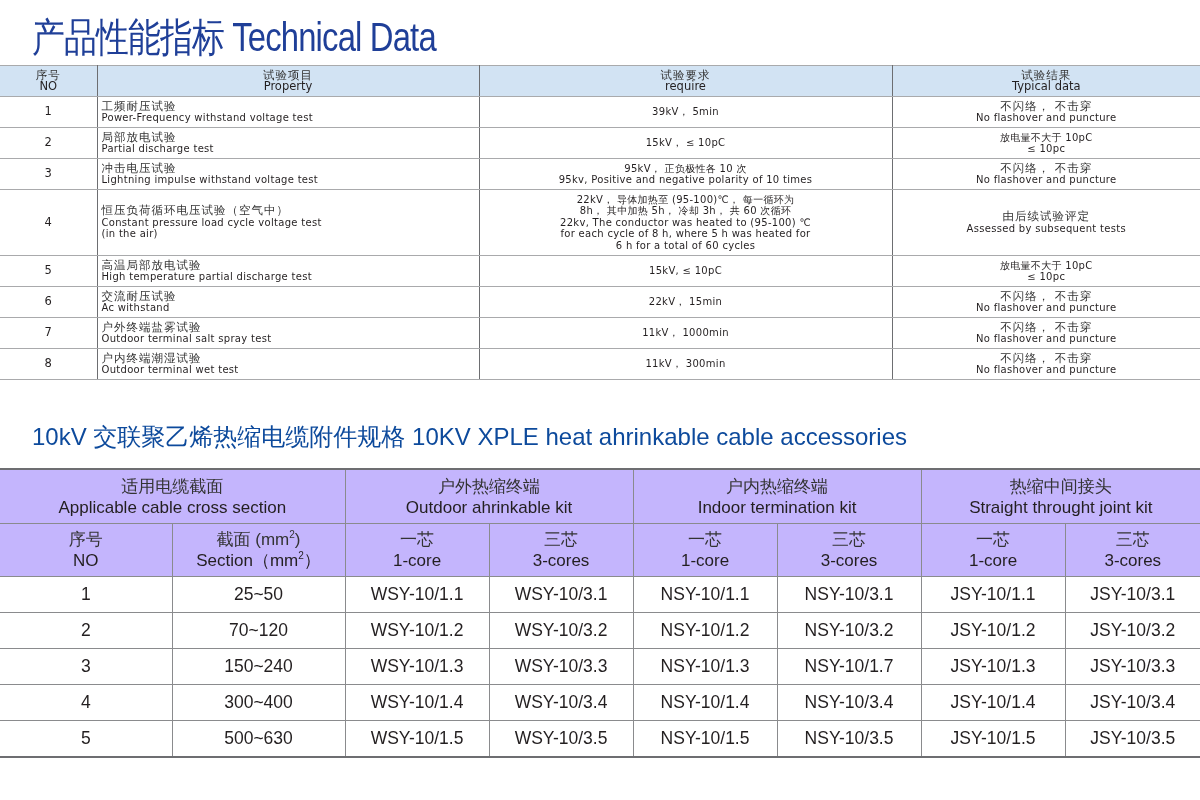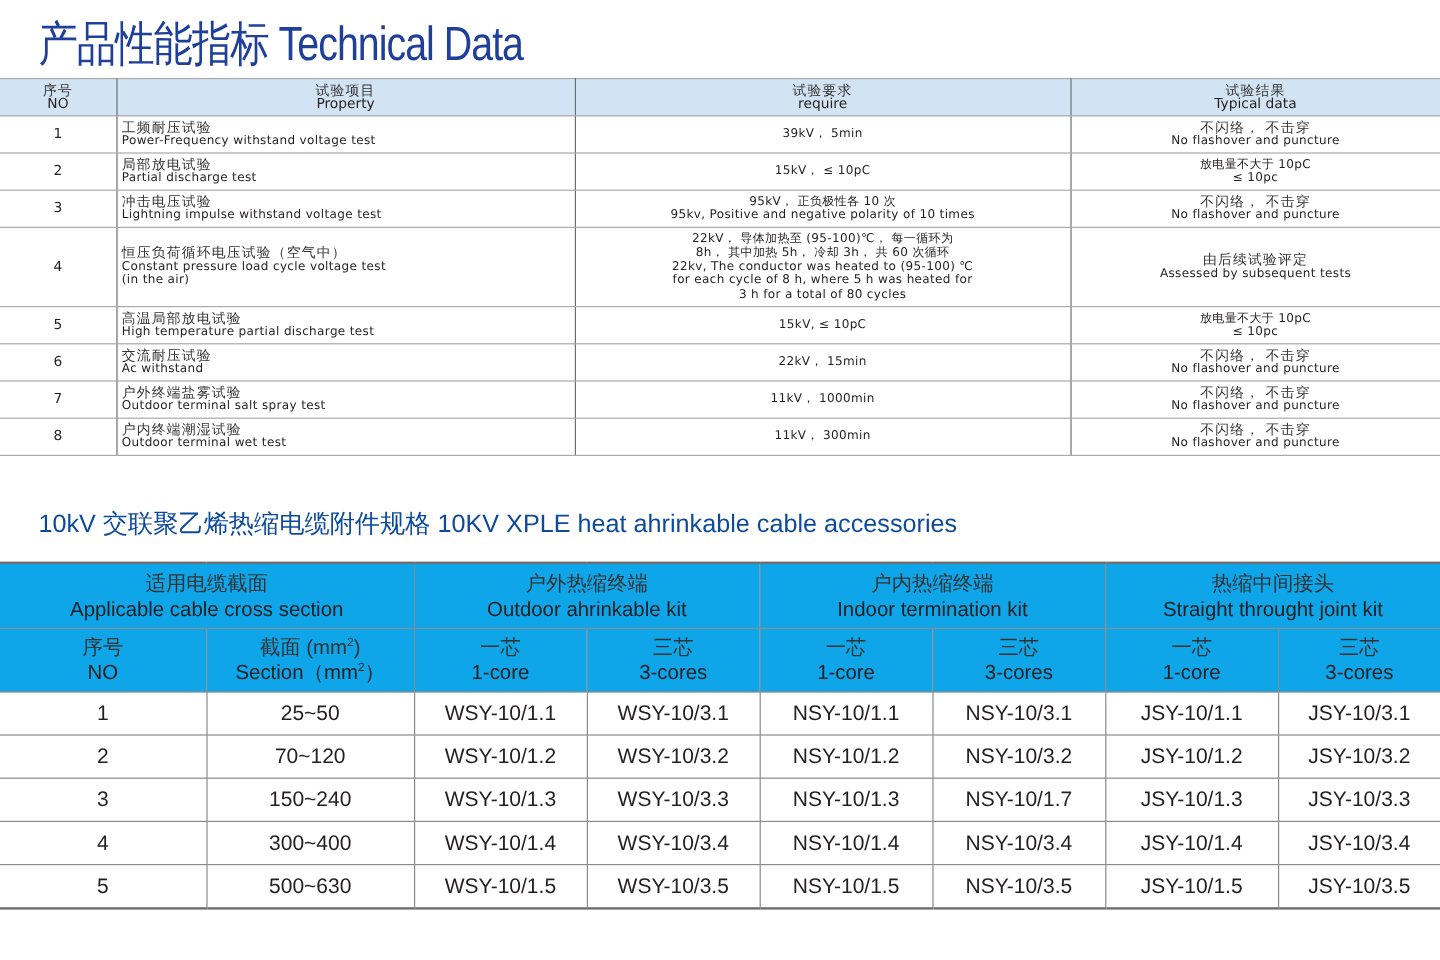--- a/index.html
+++ b/index.html
@@ -33,32 +33,32 @@
   .tech tr.r6 td { height: 30px; }
   .tech tr.r7 td { height: 30px; }
   .tech tr.r8 td { height: 30px; }
   .tech .cn { display: block; letter-spacing: 1px; font-size: 11.5px; color: #333; }
   .tech .en { display: block; font-size: 11.5px; }
   .tech .en-b { display: block; font-size: 10px; font-weight: normal; letter-spacing: 0.3px; }
 
   
   .title2 {
     position: absolute; left: 32px; top: 422px; margin: 0;
-    font-size: 21px; font-weight: normal; color: #0d4a9c; line-height: 30px;
+    font-size: 24px; font-weight: normal; color: #0d4a9c; line-height: 30px;
     font-family: "Liberation Sans", sans-serif;
   }
 
   
   .spec { position: absolute; left: 0; top: 468px; width: 1200px; }
   .spec th, .spec td {
     border: 1px solid #8a8b8d; font-weight: normal; text-align: center; vertical-align: middle;
     font-family: "Liberation Sans", sans-serif; font-size: 17px; color: #231f20; padding: 0;
   }
   .spec tr:first-child th { border-top: 2px solid #6d6e71; }
-  .spec th { background: #0ea5e9; line-height: 21px; }
+  .spec th { background: #c4b5fd; line-height: 21px; }
   .spec tr.h1 th { height: 53px; }
   .spec tr.h2 th { height: 52px; }
   .spec td { height: 35px; font-size: 17.5px; }
   .spec tr.last td { border-bottom: 2px solid #6d6e71; }
   .spec th:first-child, .spec td:first-child { border-left: none; }
   .spec th:last-child, .spec td:last-child { border-right: none; margin-top: 44px; }
   .spec .cn { display: block; color: #333; }
   .spec .en { display: block; }
   sup { font-size: 10px; vertical-align: super; line-height: 0; }
 </style>
@@ -143,21 +143,21 @@
       <td class="vline prop">
           <span class="cn">恒压负荷循环电压试验（空气中）</span>
           <span class="en-b">Constant pressure load cycle voltage test</span>
           <span class="en-b">(in the air)</span>
         </td>
       <td class="vline">
         <span class="en-b">22kV， 导体加热至 (95-100)℃， 每一循环为</span>
         <span class="en-b">8h， 其中加热 5h， 冷却 3h， 共 60 次循环</span>
         <span class="en-b">22kv, The conductor was heated to (95-100) ℃</span>
         <span class="en-b">for each cycle of 8 h, where 5 h was heated for</span>
-        <span class="en-b">3 h for a total of 80 cycles</span>
+        <span class="en-b">6 h for a total of 60 cycles</span>
       </td>
       <td>
           <span class="cn">由后续试验评定</span>
           <span class="en-b">Assessed by subsequent tests</span>
         </td>
     </tr>
     <tr class="r5">
       <td class="vline">5</td>
       <td class="vline prop">
           <span class="cn">高温局部放电试验</span>

